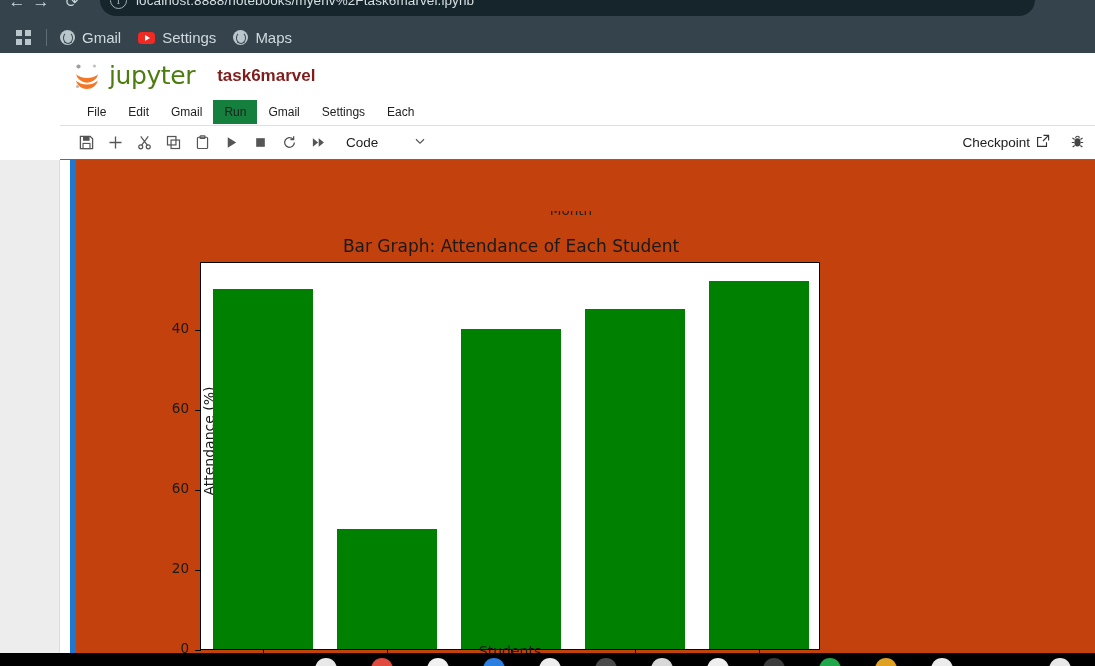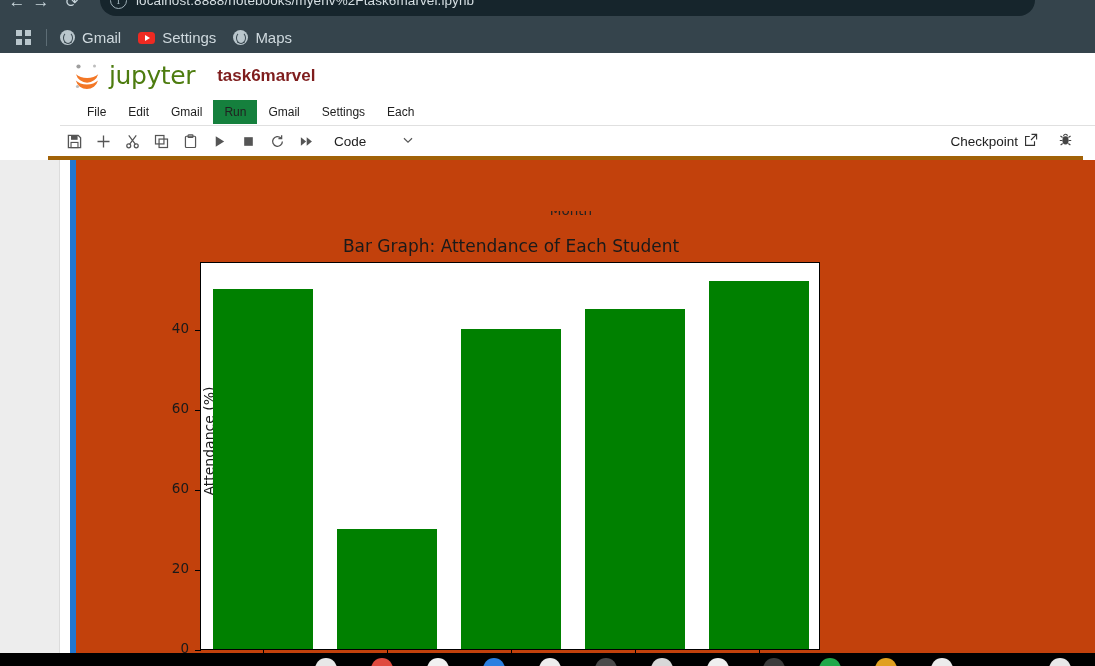--- a/index.html
+++ b/index.html
@@ -104,22 +104,22 @@
     position: absolute; top: 45px; left: 60px; width: 1035px; height: 28px;
     border-bottom: 1px solid #e0e0e0;
     display: flex; align-items: center; padding-left: 16px; gap: 0px;
   }
   .jp-menu-item {
     font-size: 12px; color: #212121; padding: 5px 11px; cursor: default;
   }
   .jp-menu-item.active { background: #15803d; }
 
   .jp-toolbar {
-    position: absolute; top: 73px; left: 48px; width: 1035px; height: 34px;
-    border-bottom: 4px solid #a16207;
+    position: absolute; top: 73px; left: 60px; width: 1035px; height: 34px;
+    border-bottom: 1px solid #a16207;
     display: flex; align-items: center; padding: 0 10px 0 12px; gap: 0px;
   }
   .tb-btn {
     width: 29px; height: 26px; display: flex; align-items: center;
     justify-content: center; color: #555; flex: none;
   }
   .tb-select {
     display: flex; align-items: center; justify-content: space-between;
     width: 86px; height: 26px; margin-left: 10px; font-size: 13.5px;
     color: #212121; padding: 0 2px 0 3px; flex: none;
@@ -408,20 +408,21 @@
         <div class="bar" style="left:508.4px;width:99.2px;height:368px;background:#008000"></div>
 
         <div class="xtick-line" style="left:62px"></div>
         <div class="xtick-line" style="left:186px"></div>
         <div class="xtick-line" style="left:310px"></div>
         <div class="xtick-line" style="left:434px"></div>
         <div class="xtick-line" style="left:558px"></div>
 
       </div>
 
+      <div class="xlabel-bottom">Students</div>
     </div>
   </div>
 </div>
 
 <div id="os-dock">
   <div class="dock-icon" style="left:315px;background:#e8e8e8"></div>
   <div class="dock-icon" style="left:371px;background:#e04a3f"></div>
   <div class="dock-icon" style="left:427px;background:#f1f1f1"></div>
   <div class="dock-icon" style="left:483px;background:#2a7fe0"></div>
   <div class="dock-icon" style="left:539px;background:#ededed"></div>

